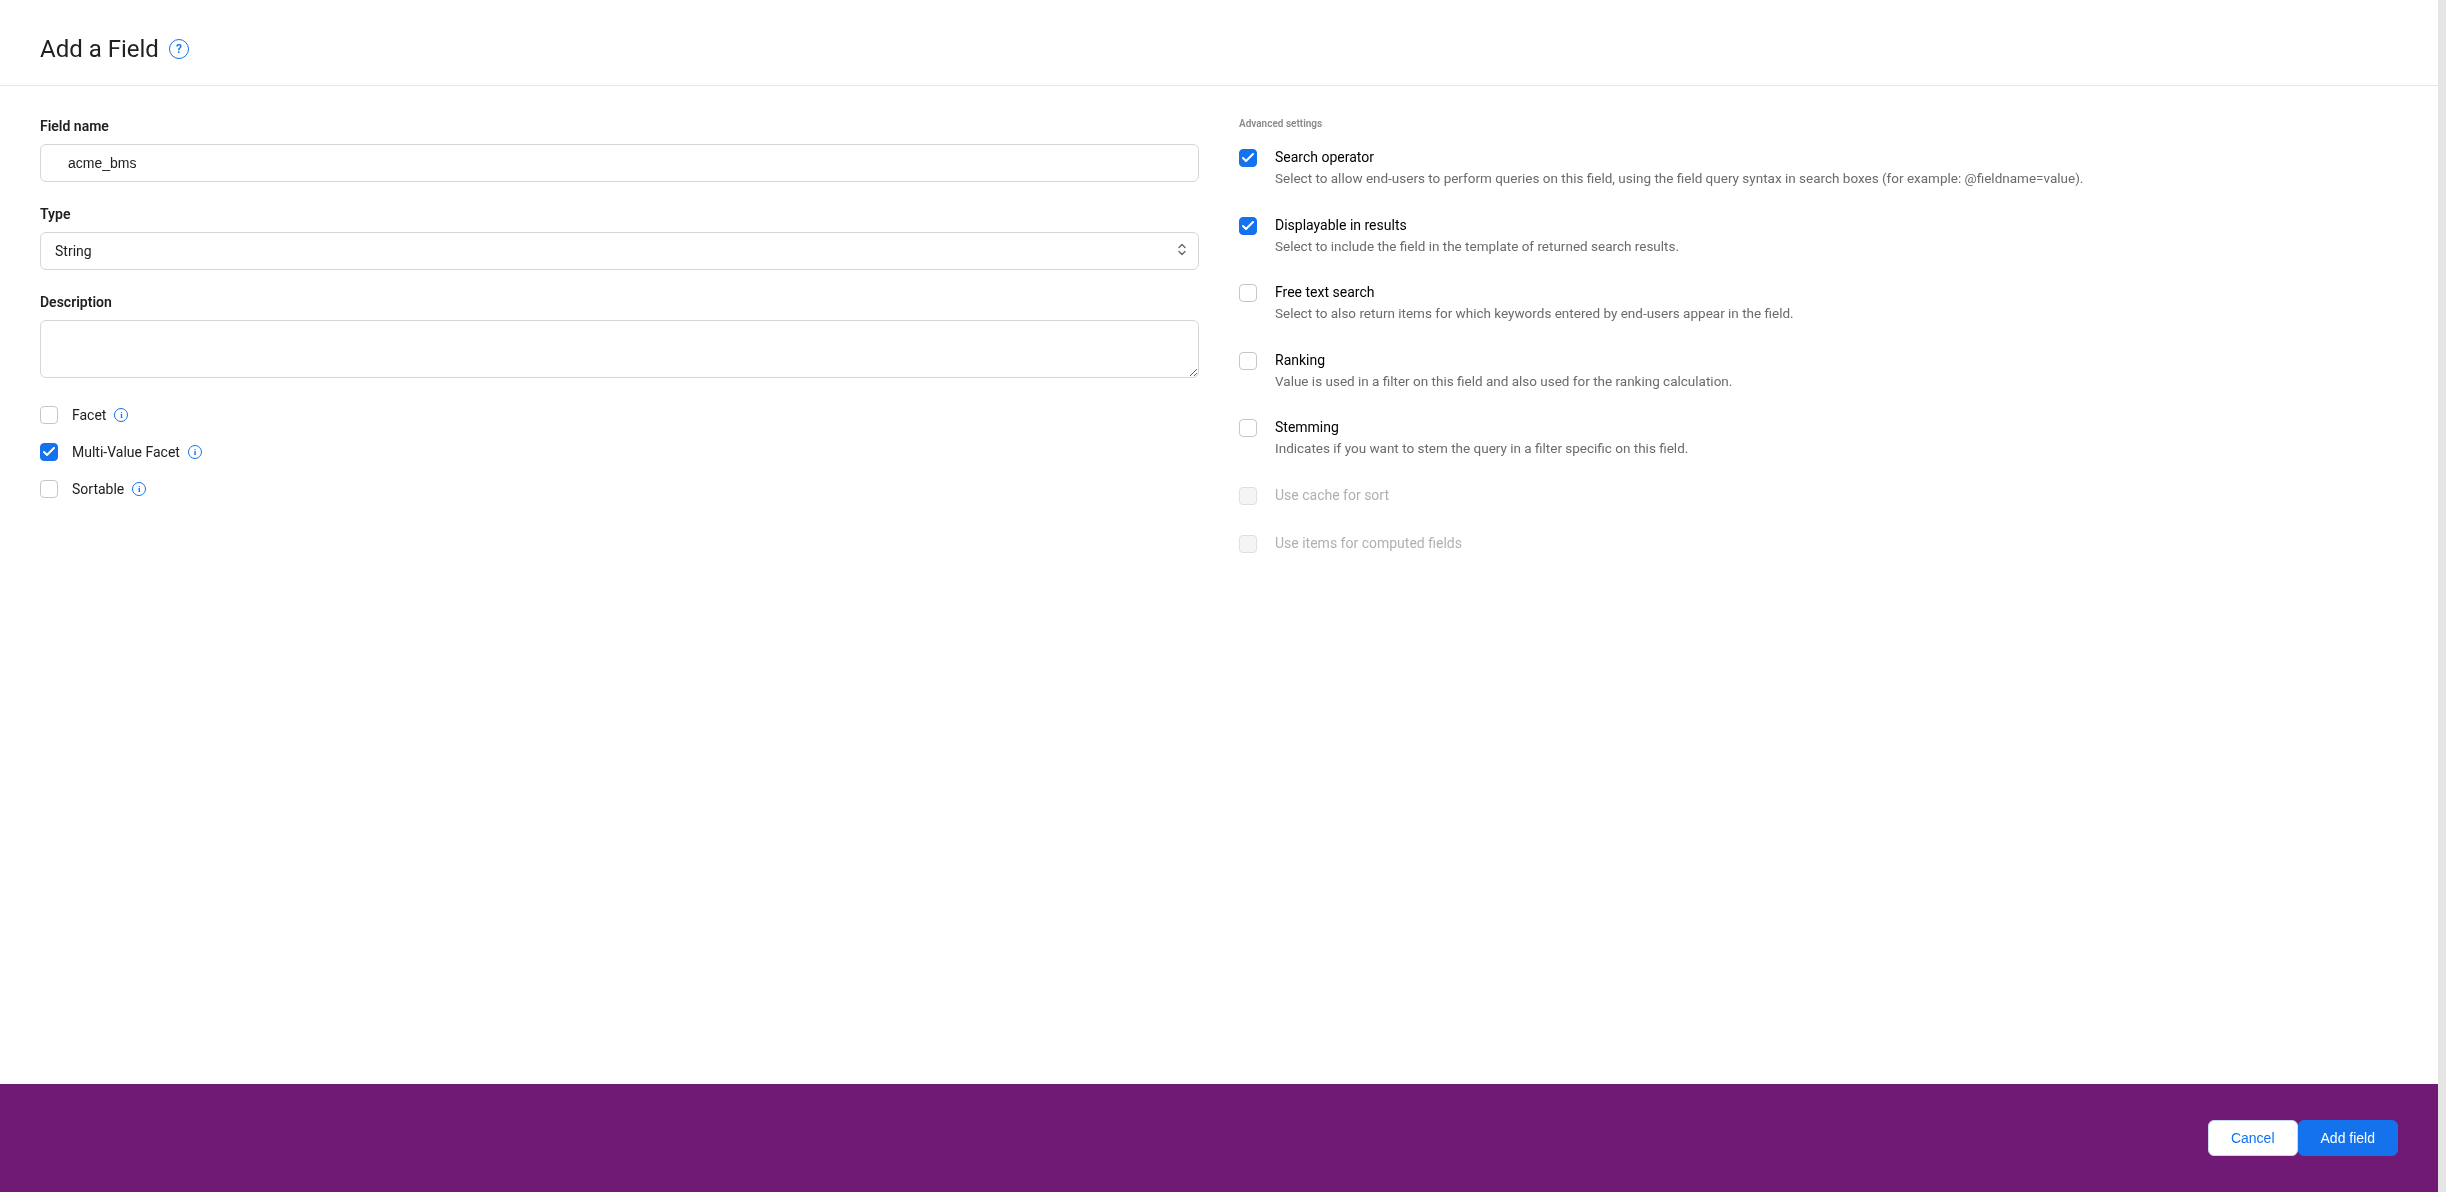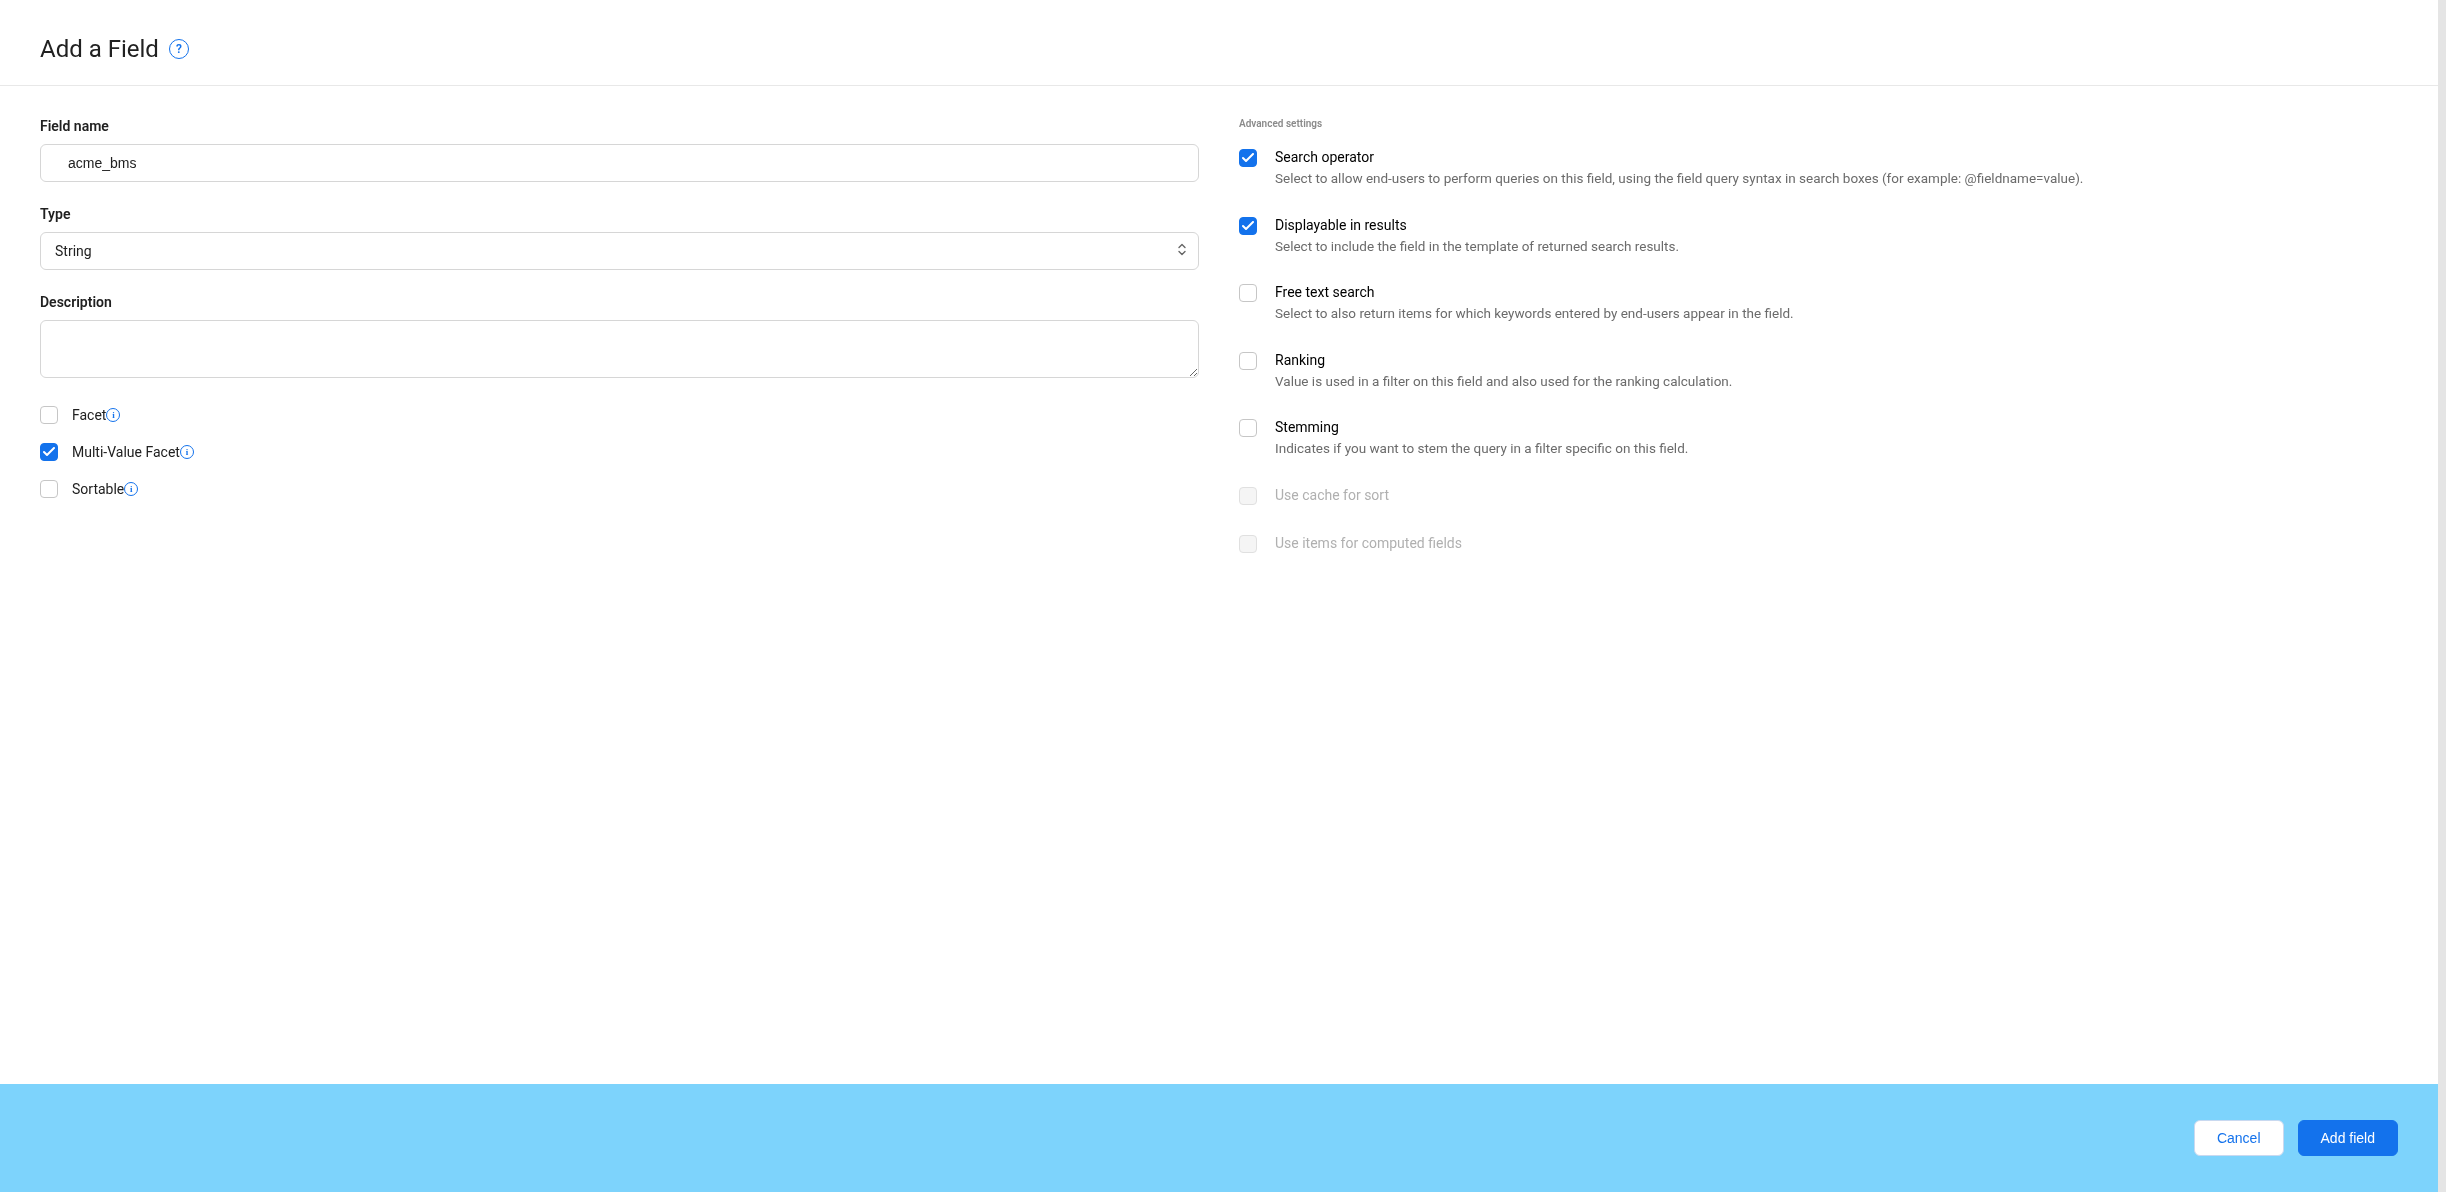--- a/index.html
+++ b/index.html
@@ -134,21 +134,21 @@
       border-color: #e0e0e0;
       cursor: not-allowed;
     }
     .checkbox svg { display: none; }
     .checkbox.checked svg { display: block; }
     .checkbox-label {
       font-size: 14px;
       color: #212121;
       display: flex;
       align-items: center;
-      gap: 0;
+      gap: 8px;
     }
     .info-icon {
       width: 14px;
       height: 14px;
       border: 1px solid #1372ec;
       border-radius: 50%;
       display: inline-flex;
       align-items: center;
       justify-content: center;
       color: #1372ec;
@@ -181,22 +181,21 @@
     .adv-desc {
       font-size: 13.5px;
       color: #6b6b6b;
       line-height: 1.45;
     }
     .footer {
       border-top: 1px solid #fff;
       padding: 36px 40px 36px;
       display: flex;
       justify-content: flex-end;
-      gap: 14px;
-      background: #7dd3fc;
+      background: #701a75;
     }
     .btn {
       padding: 9px 22px;
       border-radius: 6px;
       font-size: 14px;
       font-weight: 400;
       cursor: pointer;
       border: 1px solid transparent;
     }
     .btn-secondary {

